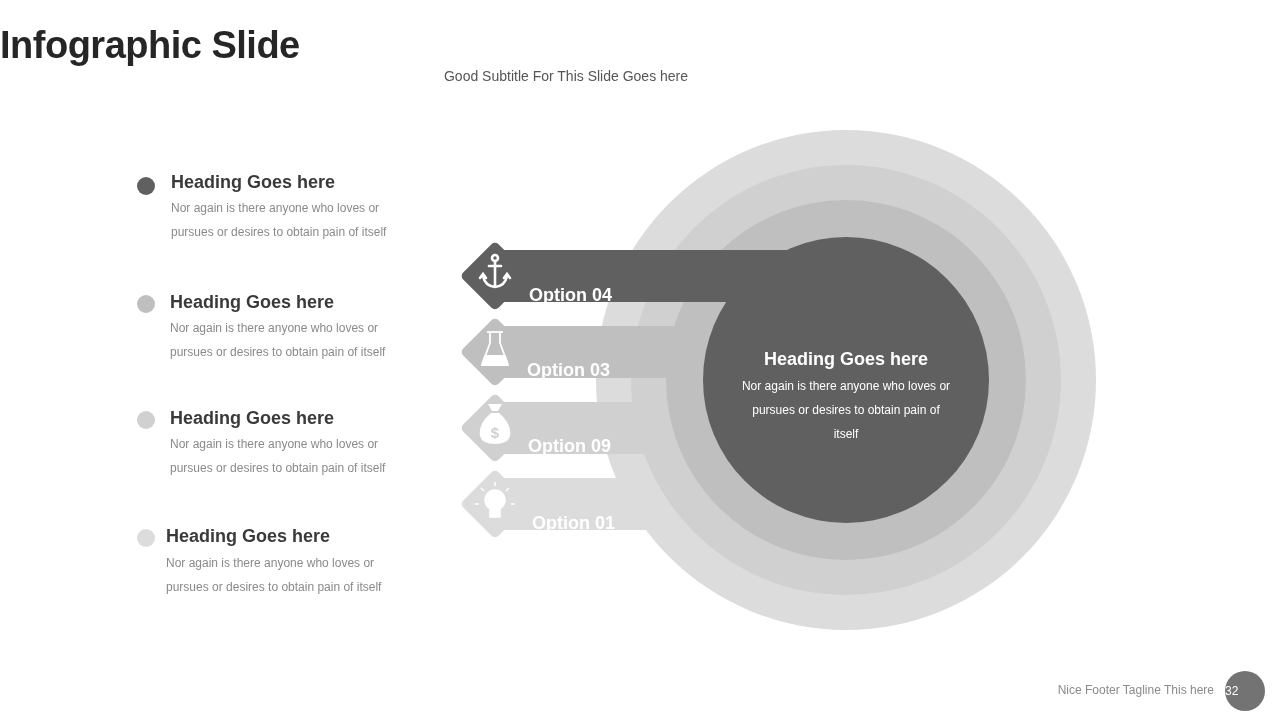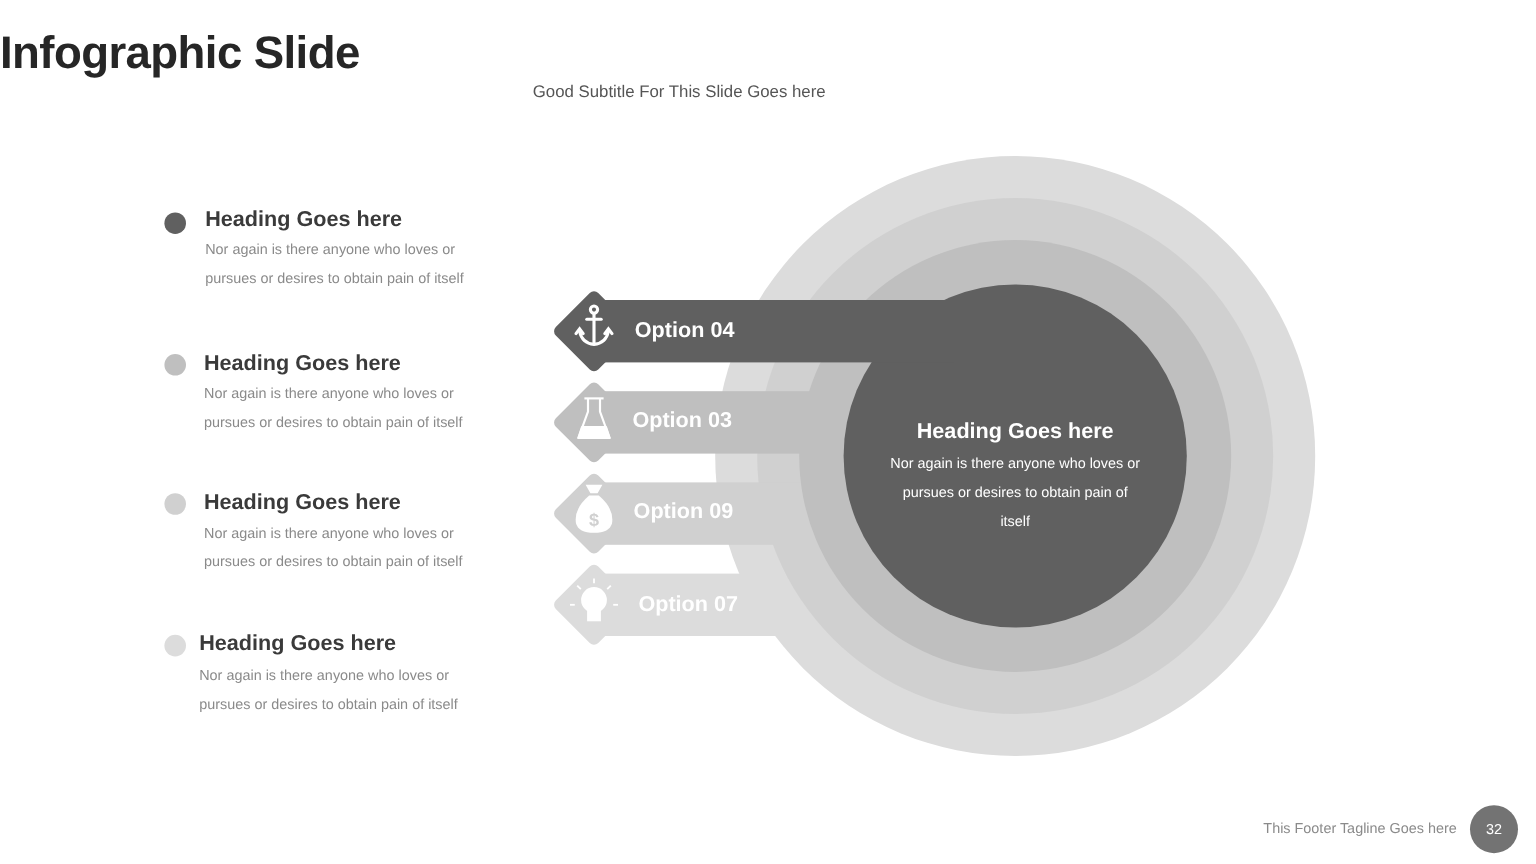--- a/index.html
+++ b/index.html
@@ -7,26 +7,26 @@
   .title { position:absolute; left:0; width:1136px; top:24px; text-align:left; font-size:38px; font-weight:bold; color:#262626; letter-spacing:-0.5px; }
   .subtitle { position:absolute; left:0; width:1132px; top:68px; text-align:center; font-size:14px; color:#555; }
 
   .left-item { position:absolute; left:0; }
   .dot { position:absolute; width:18px; height:18px; border-radius:50%; }
   .lh { position:absolute; font-size:18px; font-weight:bold; color:#3a3a3a; white-space:nowrap; }
   .lb { position:absolute; font-size:12px; color:#8a8a8a; line-height:24px; width:240px; }
 
   .art { position:absolute; left:0; top:0; width:1280px; height:720px; }
 
-  .opt-label { position:absolute; font-size:18px; font-weight:bold; color:#ffffff; white-space:nowrap; }
+  .opt-label { position:absolute; font-size:18px; font-weight:bold; color:#ffffff; white-space:nowrap;margin-top:20px; }
   .center-head { position:absolute; left:703px; width:286px; top:349px; text-align:center; font-size:18px; font-weight:bold; color:#ffffff; }
   .center-body { position:absolute; left:740px; width:212px; top:374px; text-align:center; font-size:12px; line-height:24px; color:#ffffff; }
 
   .footer { position:absolute; right:66px; top:683px; font-size:12px; color:#8a8a8a; }
-  .page-num { position:absolute; left:1225px; top:671px; width:40px; height:40px; border-radius:50%; background:#737373; color:#fff; font-size:12px; text-align:center; line-height:40px; }
+  .page-num { position:absolute; left:1225px; top:671px; width:40px; height:40px; border-radius:50%; background:#737373; color:#fff; font-size:12px; text-align:left; line-height:40px; }
 </style>
 </head>
 <body>
 
 <div class="title">Infographic Slide</div>
 <div class="subtitle">Good Subtitle For This Slide Goes here</div>
 
 <div class="left-item">
   <div class="dot" style="left:137px; top:177px; background:#606060;"></div>
   <div class="lh" style="left:171px; top:172px;">Heading Goes here</div>
@@ -94,19 +94,19 @@
     <line x1="481" y1="488" x2="484" y2="491"></line>
     <line x1="509" y1="488" x2="506" y2="491"></line>
     <line x1="475" y1="504" x2="479" y2="504"></line>
     <line x1="511" y1="504" x2="515" y2="504"></line>
   </g>
 </svg>
 
 <div class="opt-label" style="left:529px; top:265px;">Option 04</div>
 <div class="opt-label" style="left:527px; top:340px;text-align:right;">Option 03</div>
 <div class="opt-label" style="left:528px; top:416px;">Option 09</div>
-<div class="opt-label" style="left:532px; top:493px;">Option 07</div>
+<div class="opt-label" style="left:532px; top:493px;">Option 01</div>
 
 <div class="center-head">Heading Goes here</div>
 <div class="center-body">Nor again  is there anyone who loves or pursues or desires to obtain pain of itself</div>
 
-<div class="footer">This Footer  Tagline Goes here</div>
+<div class="footer">Nice Footer  Tagline This here</div>
 <div class="page-num">32</div>
 
 </body></html>

